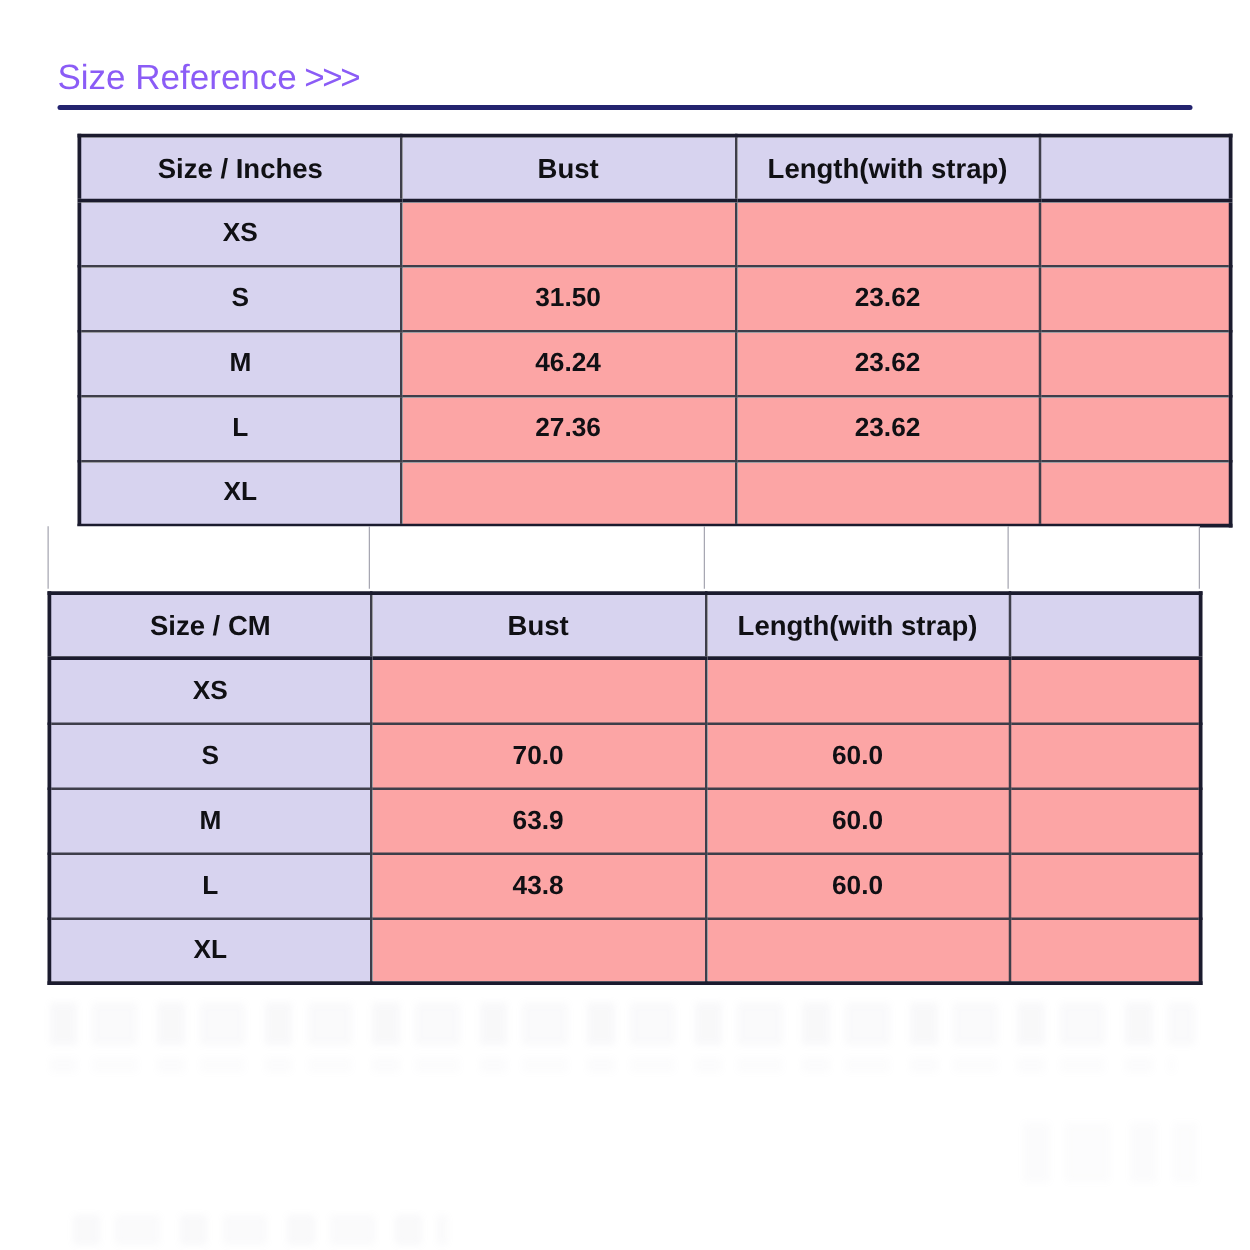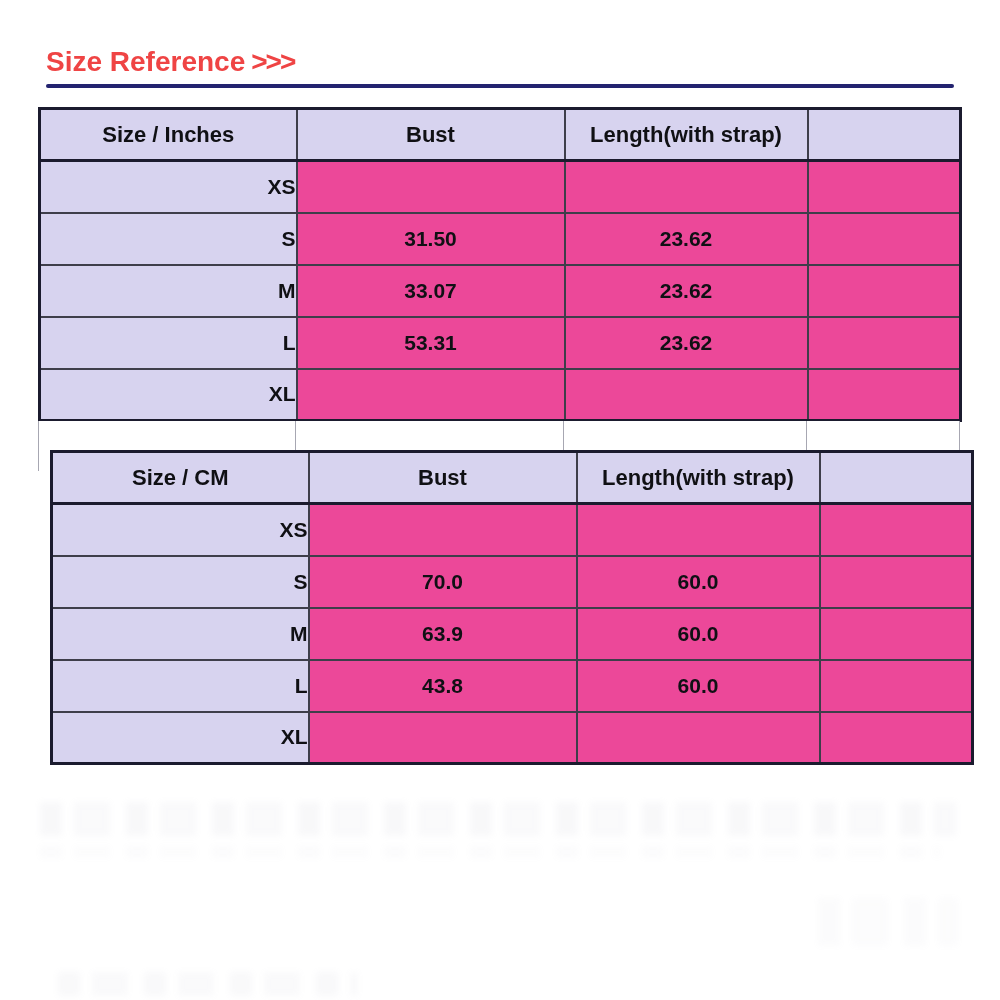--- a/index.html
+++ b/index.html
@@ -9,60 +9,60 @@
     font-family: "Liberation Sans", sans-serif;
     overflow: hidden;
     position: relative;
   }
   .page { position: absolute; inset: 0; background: #ffffff; }
 
   .title {
     position: absolute;
     left: 46px; top: 46px;
     font-size: 28px;
-    font-weight: bold;
-    color: #ef4444;
+    font-weight: normal;
+    color: #8b5cf6;
     letter-spacing: 0px;
     white-space: nowrap;
   }
   .title .arrows { letter-spacing: -2px; margin-left: 6px; }
 
   .title-rule {
     position: absolute;
     left: 46px; top: 84px;
     width: 908px; height: 4px;
     background: #23236f;
     border-radius: 2px;
   }
 
   .size-table {
     position: absolute;
     left: 38px;
     width: 921px;
     border-collapse: collapse;
     table-layout: fixed;
   }
-  #table-inches { top: 107px; }
-  #table-cm     { top: 450px; margin-left: 12px; }
+  #table-inches { top: 107px; margin-left: 24px; }
+  #table-cm     { top: 473px; }
 
   .size-table td, .size-table th {
     border: 2px solid #3e3e4a;
     height: 52px;
     text-align: center;
     vertical-align: middle;
     font-weight: bold;
     color: #101014;
     font-size: 21px;
     padding: 0;
     overflow: hidden;
   }
   .size-table th { font-size: 22px; background: #d7d3ef; border-bottom: 3px solid #1b1b2e; }
   .size-table { border: 3px solid #1b1b2e; }
-  .size-table td.size-col { background: #d7d3ef; text-align: right; }
-  .size-table td { background: #ec4899; }
+  .size-table td.size-col { background: #d7d3ef; }
+  .size-table td { background: #fca5a5; }
   .size-table td.size-col { background: #d7d3ef; }
 
   .spacer-table {
     position: absolute;
     left: 38px; top: 421px;
     width: 921px;
     border-collapse: collapse;
     table-layout: fixed;
   }
   .spacer-table td {
@@ -118,27 +118,27 @@
       <td></td>
     </tr>
     <tr>
       <td class="size-col">S</td>
       <td>31.50</td>
       <td>23.62</td>
       <td></td>
     </tr>
     <tr>
       <td class="size-col">M</td>
-      <td>33.07</td>
+      <td>46.24</td>
       <td>23.62</td>
       <td></td>
     </tr>
     <tr>
       <td class="size-col">L</td>
-      <td>53.31</td>
+      <td>27.36</td>
       <td>23.62</td>
       <td></td>
     </tr>
     <tr>
       <td class="size-col">XL</td>
       <td></td>
       <td></td>
       <td></td>
     </tr>
   </tbody>

